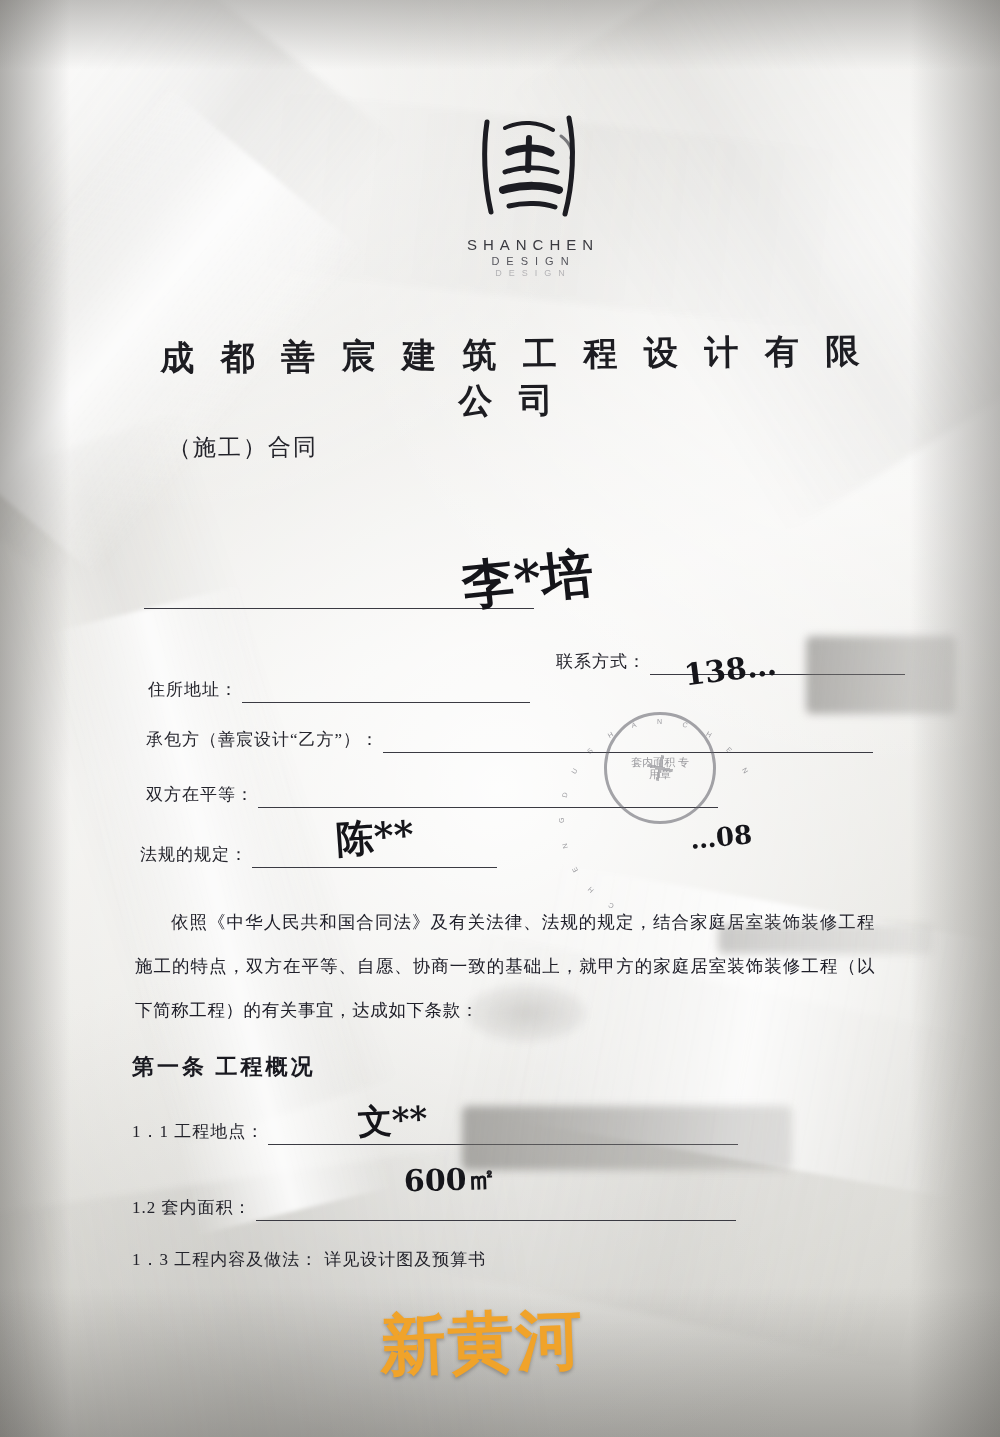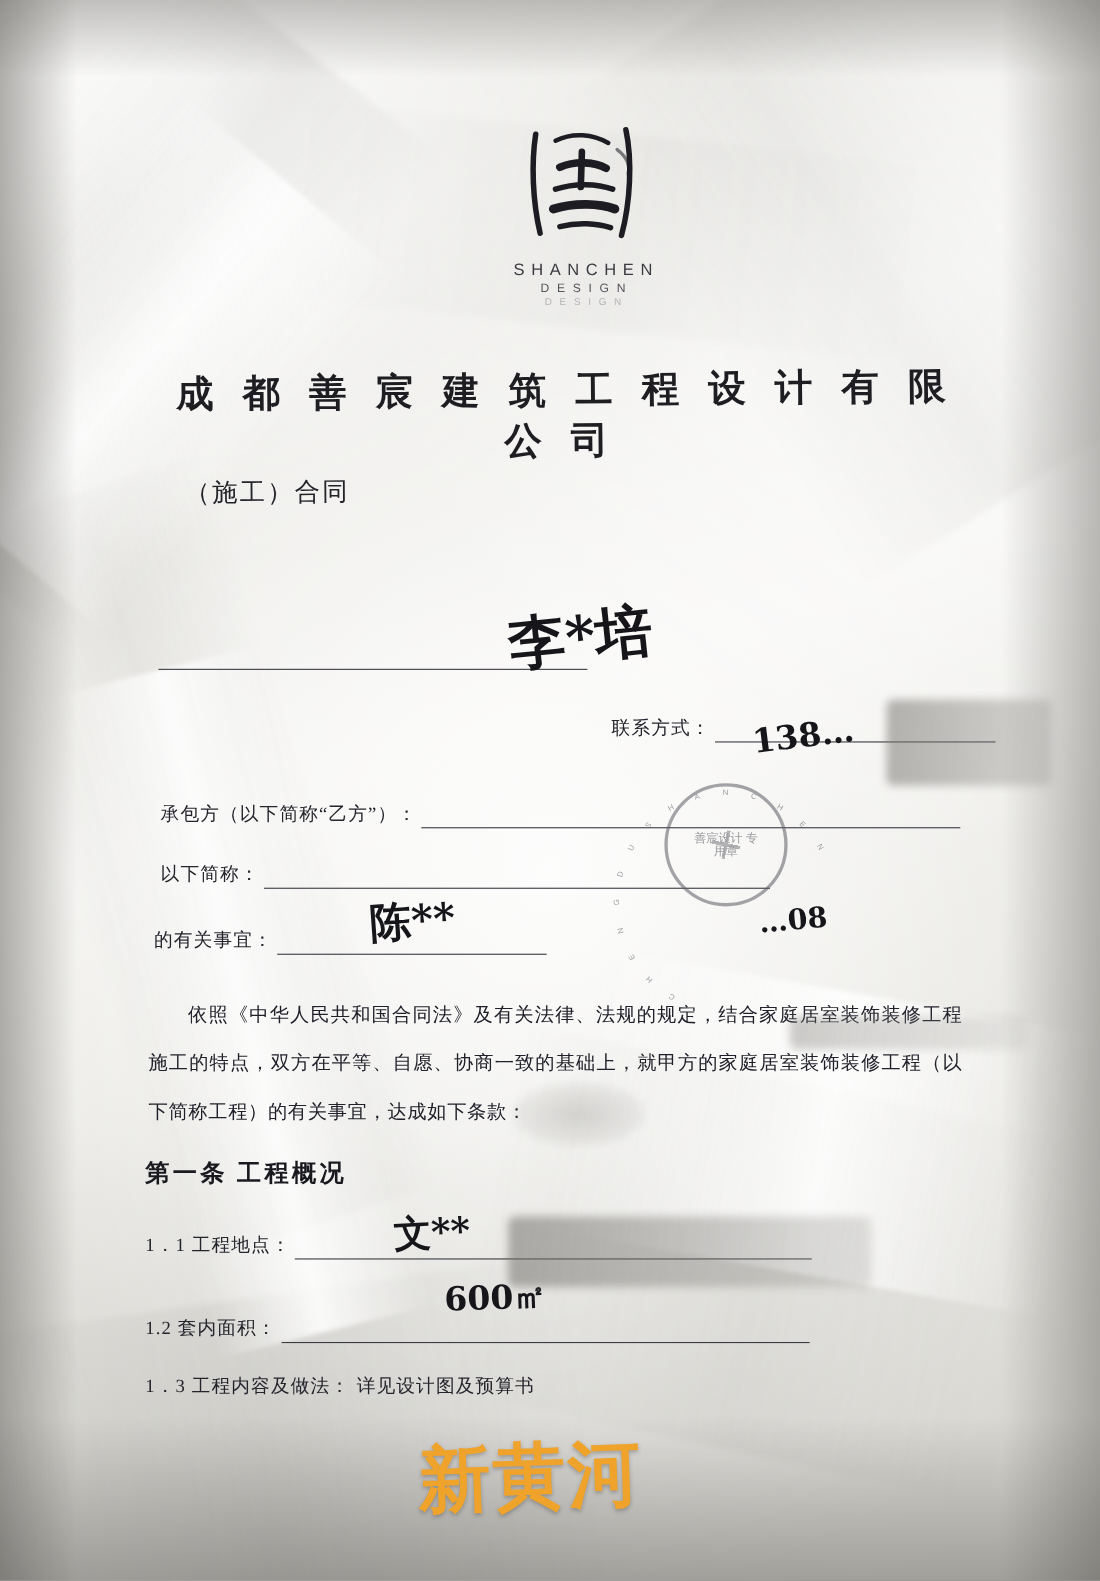--- a/index.html
+++ b/index.html
@@ -296,38 +296,42 @@
     </div>
 
     <div class="company-title">成 都 善 宸 建 筑 工 程 设 计 有 限 公 司</div>
     <div class="doc-type">（施工）合同</div>
 
     <div class="field" style="left:140px; top:588px;">
       <span class="rule" style="width:390px;"></span>
     </div>
     <div class="hand" style="left:462px; top:545px; font-size:52px; transform:rotate(-6deg);">李*培</div>
 
+    <div class="field" style="left:148px; top:678px;">
+      <span class="lbl">住所地址：</span>
+      <span class="rule" style="width:288px;"></span>
+    </div>
     <div class="field" style="left:556px; top:650px;font-family:Liberation Serif, serif;">
       <span class="lbl">联系方式：</span>
       <span class="rule" style="width:255px;"></span>
     </div>
     <div class="hand" style="left:684px; top:652px; font-size:30px; transform:rotate(-7deg);">138…</div>
 
     <div class="field" style="left:146px; top:728px;">
-      <span class="lbl">承包方（以下简称“乙方”）：</span>
+      <span class="lbl">承包方（善宸设计“乙方”）：</span>
       <span class="rule" style="width:490px;"></span>
     </div>
 
     <div class="field" style="left:146px; top:783px;">
-      <span class="lbl">以下简称：</span>
+      <span class="lbl">双方在平等：</span>
       <span class="rule" style="width:460px;"></span>
     </div>
 
     <div class="field" style="left:140px; top:843px;">
-      <span class="lbl">的有关事宜：</span>
+      <span class="lbl">法规的规定：</span>
       <span class="rule" style="width:245px;"></span>
     </div>
     <div class="hand" style="left:336px; top:812px; font-size:38px; transform:rotate(-4deg);">陈**</div>
 
     <div class="hand" style="left:690px; top:822px; font-size:26px; transform:rotate(-5deg);">…08</div>
 
     <div class="stamp">
       <div class="stamp-text" title="CHENG DU SHAN CHEN DESIGN CO., LIMITED">
         <span style="transform:rotate(-150deg) translate(-3px,-50px);">C</span>
         <span style="transform:rotate(-135deg) translate(-3px,-50px);">H</span>
@@ -338,21 +342,21 @@
         <span style="transform:rotate(-60deg) translate(-3px,-50px);">U</span>
         <span style="transform:rotate(-45deg) translate(-3px,-50px);">S</span>
         <span style="transform:rotate(-30deg) translate(-3px,-50px);">H</span>
         <span style="transform:rotate(-15deg) translate(-3px,-50px);">A</span>
         <span style="transform:rotate(0deg) translate(-3px,-50px);">N</span>
         <span style="transform:rotate(15deg) translate(-3px,-50px);">C</span>
         <span style="transform:rotate(30deg) translate(-3px,-50px);">H</span>
         <span style="transform:rotate(45deg) translate(-3px,-50px);">E</span>
         <span style="transform:rotate(60deg) translate(-3px,-50px);">N</span>
       </div>
-      <div class="stamp-inner">善宸设计 专用章</div>
+      <div class="stamp-inner">套内面积 专用章</div>
     </div>
 
     <div class="para">依照《中华人民共和国合同法》及有关法律、法规的规定，结合家庭居室装饰装修工程施工的特点，双方在平等、自愿、协商一致的基础上，就甲方的家庭居室装饰装修工程（以下简称工程）的有关事宜，达成如下条款：</div>
 
     <div class="section-title">第一条  工程概况</div>
 
     <div class="field" style="left:132px; top:1120px;text-align:center;">
       <span class="lbl">1．1 工程地点：</span>
       <span class="rule" style="width:470px;"></span>
     </div>

